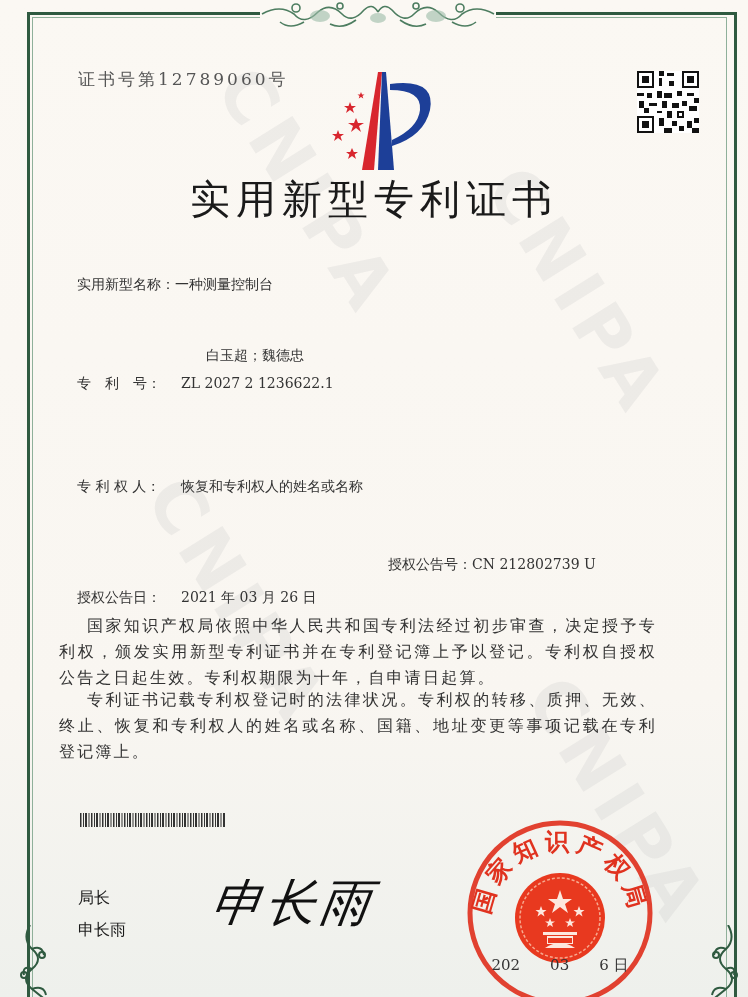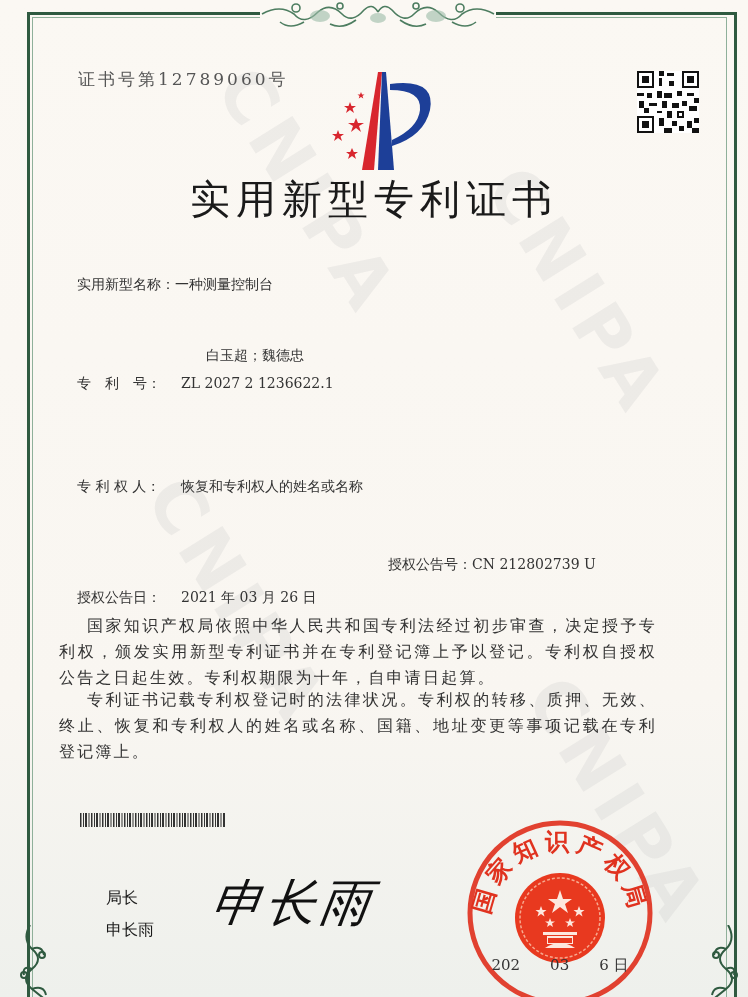--- a/index.html
+++ b/index.html
@@ -42,21 +42,21 @@
     font-size: 40px; letter-spacing: 6px; color: #1a1a1a;
     font-family: "DejaVu Sans", sans-serif; font-weight: normal;
   }
   .field { position: absolute; font-size: 14px; color: #333; white-space: nowrap; }
   .label { display: inline-block; }
   .para {
     position: absolute; left: 59px; width: 598px; font-size: 16px; line-height: 26px;
     color: #333; letter-spacing: 2.2px; text-align: justify;
   }
   .barcode { position: absolute; left: 80px; top: 813px; width: 146px; height: 14px; }
-  .sig-label { position: absolute; font-family: "DejaVu Sans", sans-serif; font-size: 16px; color: #1a1a1a; margin-left: 28px; }
+  .sig-label { position: absolute; font-family: "DejaVu Sans", sans-serif; font-size: 16px; color: #1a1a1a; }
   .signature {
     position: absolute; left: 212px; top: 870px; font-size: 50px; color: #111;
     font-family: "DejaVu Serif", serif; font-style: italic; letter-spacing: 4px; transform: skewX(-8deg);
   }
   .seal { position: absolute; left: 465px; top: 818px; width: 190px; height: 190px; }
 </style>
 </head>
 <body>
 
 <div class="page">

